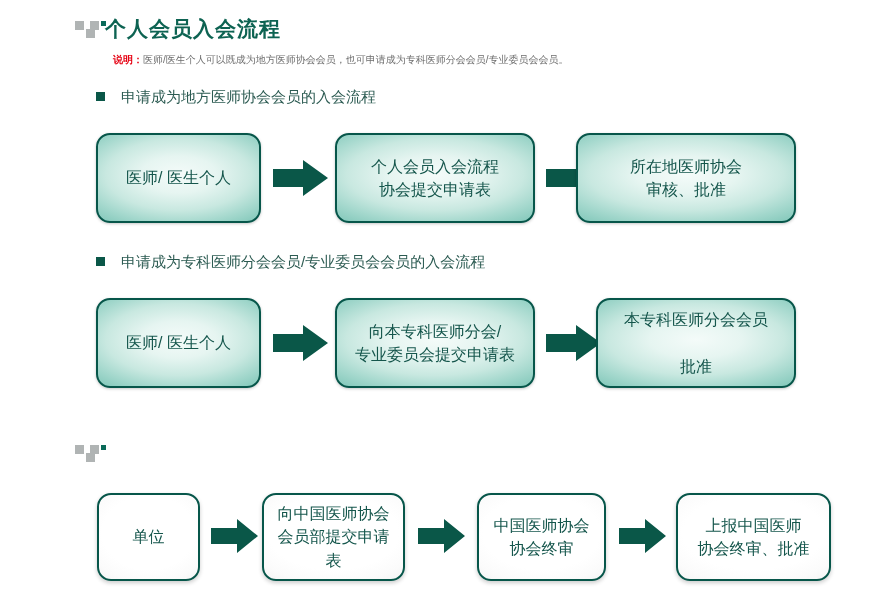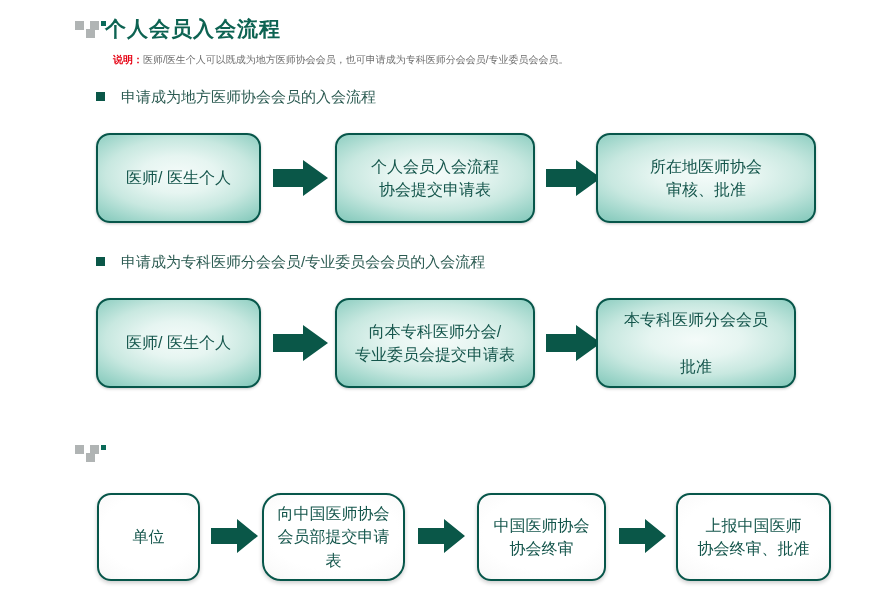--- a/index.html
+++ b/index.html
@@ -158,21 +158,21 @@
     <span>协会提交申请表</span>
   </span>
 </div>
 
 <div class="arrow" style="left:546px; top:158px;">
   <svg width="56" height="40" viewBox="0 0 56 40">
     <polygon points="0,11 30,11 30,2 55,20 30,38 30,29 0,29" fill="#0a5748"></polygon>
   </svg>
 </div>
 
-<div class="flow-box teal" style="left:596px; top:133px; width:220px; height:90px;">
+<div class="flow-box teal" style="left:576px; top:133px; width:220px; height:90px;">
   <span>
     <span>所在地医师协会</span><br>
     <span>审核、批准</span>
   </span>
 </div>
 
 <div class="sub-head" style="left:96px; top:254px;">
   <span class="sq-bullet"></span>
   <span class="sub-head-text">申请成为专科医师分会会员/专业委员会会员的入会流程</span>
 </div>
@@ -220,21 +220,21 @@
 <div class="flow-box white" style="left:97px; top:493px; width:103px; height:88px;">
   <span>单位</span>
 </div>
 
 <div class="arrow" style="left:211px; top:517px;">
   <svg width="48" height="38" viewBox="0 0 48 38">
     <polygon points="0,11 26,11 26,2 47,19 26,36 26,27 0,27" fill="#0a5748"></polygon>
   </svg>
 </div>
 
-<div class="flow-box white" style="left:262px; top:493px; width:143px; height:88px;border-radius:19px;">
+<div class="flow-box white" style="left:262px; top:493px; width:143px; height:88px;">
   <span>
     <span>向中国医师协会</span><br>
     <span>会员部提交申请表</span>
   </span>
 </div>
 
 <div class="arrow" style="left:418px; top:517px;">
   <svg width="48" height="38" viewBox="0 0 48 38">
     <polygon points="0,11 26,11 26,2 47,19 26,36 26,27 0,27" fill="#0a5748"></polygon>
   </svg>

